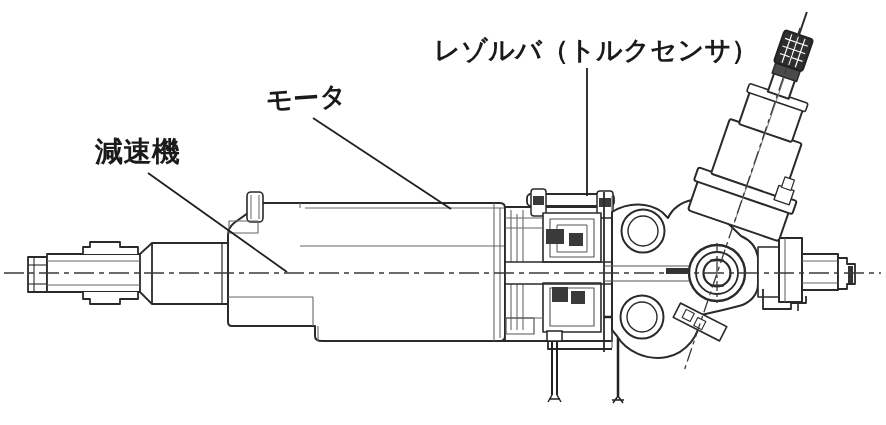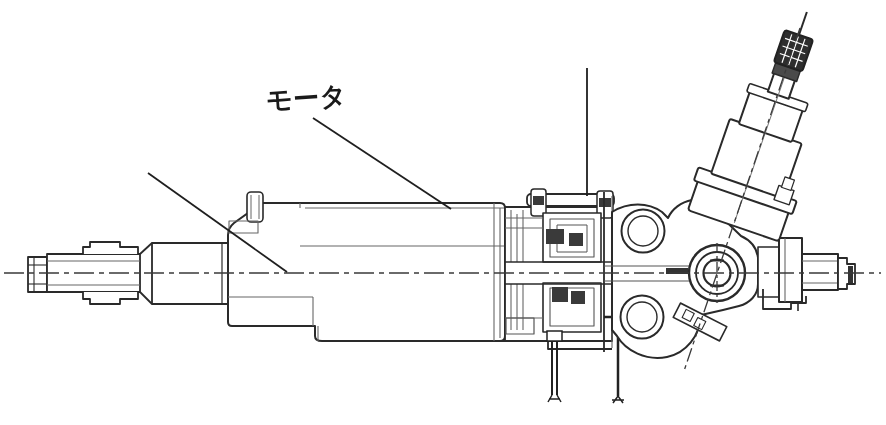--- a/index.html
+++ b/index.html
@@ -182,14 +182,16 @@
       <line x1="800" y1="28" x2="684" y2="371" stroke-width="1.3" stroke-dasharray="14 4 4 4"></line>
     </g>
 
     <g stroke="#1f1f1f" stroke-width="1.8">
       <line x1="148" y1="173" x2="287" y2="272"></line>
       <line x1="313" y1="118" x2="451" y2="209"></line>
       <line x1="587" y1="68" x2="587" y2="196"></line>
     </g>
   </svg>
 
+  <div class="label label-reducer">減速機</div>
   <div class="label label-motor">モータ</div>
+  <div class="label label-resolver">レゾルバ（トルクセンサ）</div>
 </div>
 
 </body></html>

